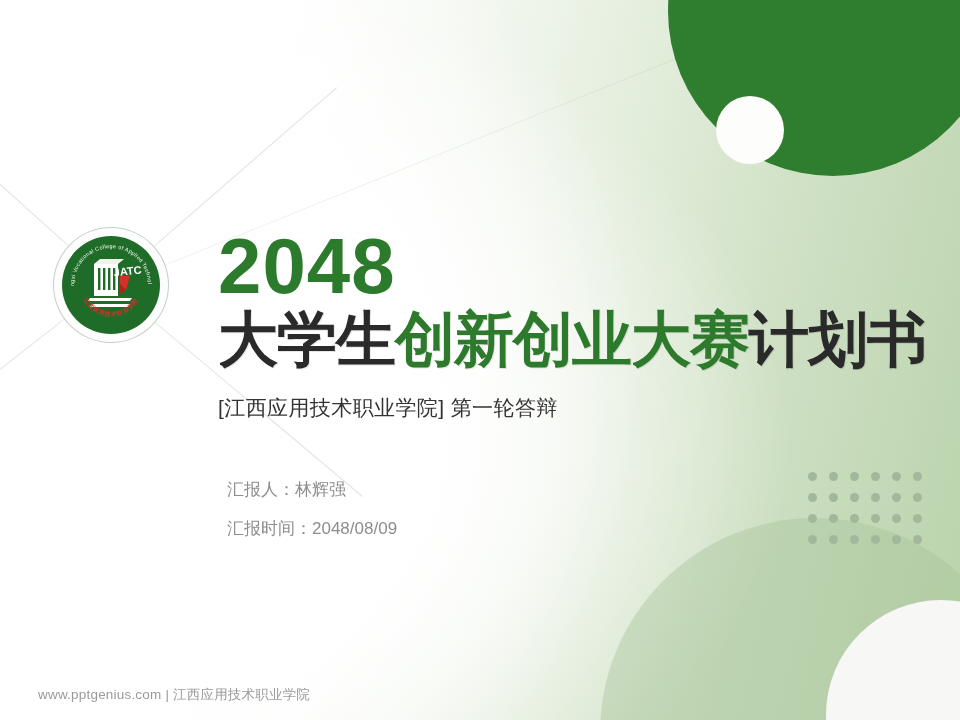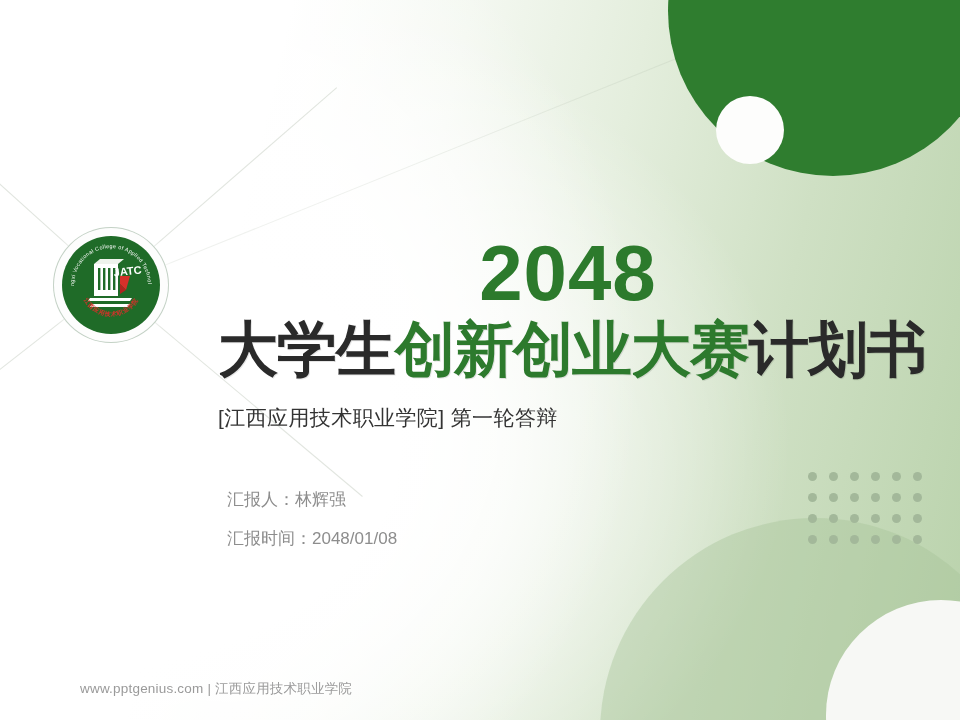--- a/index.html
+++ b/index.html
@@ -150,22 +150,21 @@
     left: 218px;
     top: 228px;
     width: 700px;
   }
   .year {
     font-size: 78px;
     line-height: 0.98;
     font-weight: bold;
     color: #2c7a2c;
     letter-spacing: 1px;
-    margin: 7px;
-    text-align: center;
+    margin: 0;
   }
   .headline {
     margin: 4px 0 0 0;
     font-size: 60px;
     line-height: 1.06;
     font-weight: bold;
     letter-spacing: -1px;
     white-space: nowrap;
     text-shadow: 1px 1px 0 rgba(0,0,0,0.10);
   }
@@ -184,25 +183,24 @@
     font-size: 17px;
     color: #8d8d8d;
     line-height: 1.75;
   }
   .meta div { margin: 9px; }
 
   
   .footer {
     position: absolute;
     left: 38px;
-    bottom: 22px;
+    bottom: 16px;
     font-size: 13.5px;
     color: #9a9a9a;
     letter-spacing: 0.2px;
-    margin-left: 42px;
   }
 </style>
 </head>
 <body>
 
 <div class="slide">
 
   <div class="bg-base"></div>
   <div class="bg-soft-white-sweep"></div>
 
@@ -284,19 +282,19 @@
     <p class="year">2048</p>
 
     <h1 class="headline">
       <span class="dark">大学生</span><span class="green">创新创业大赛</span><span class="dark">计划书</span>
     </h1>
 
     <p class="subtitle">[江西应用技术职业学院] 第一轮答辩</p>
 
     <div class="meta">
       <div>汇报人：林辉强</div>
-      <div>汇报时间：2048/01/08</div>
+      <div>汇报时间：2048/08/09</div>
     </div>
   </div>
 
   <div class="footer">www.pptgenius.com | 江西应用技术职业学院</div>
 
 </div>
 
 </body></html>

